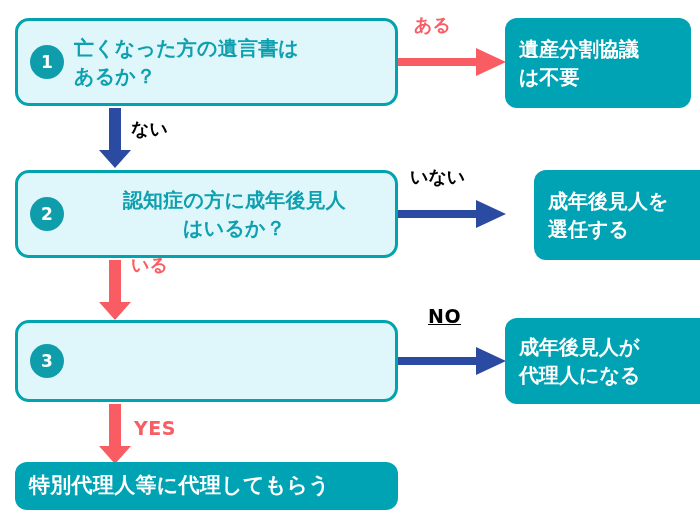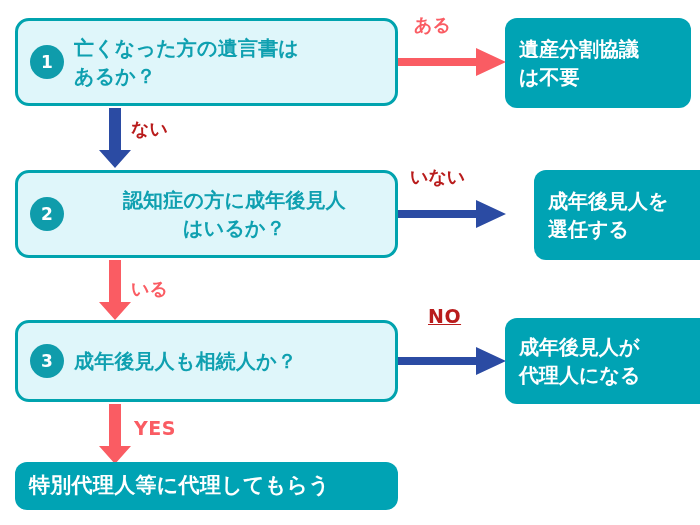--- a/index.html
+++ b/index.html
@@ -80,21 +80,21 @@
 
   
   .elabel {
     position: absolute;
     font-size: 18px;
     font-weight: bold;
     white-space: nowrap;
     line-height: 1;
   }
   .elabel.red  { color: #fa5c63; }
-  .elabel.blue { color: #b91c1c; }
+  .elabel.blue { color: #000000; }
   .elabel.en   { font-size: 19px; letter-spacing: 0.5px; }
 </style>
 </head>
 <body>
 
 <div id="canvas">
 
   <div class="qbox" style="left:15px; top:18px; width:383px; height:88px;">
     <div class="qbadge">1</div>
     <div class="qtext" style="white-space:pre-line;">亡くなった方の遺言書は
@@ -140,25 +140,24 @@
     <span style="white-space:pre-line;">成年後見人を
 選任する</span>
   </div>
 
   <div class="arrow" style="left:98px; top:260px;">
     <svg width="34" height="62" viewBox="0 0 34 62" aria-hidden="true">
       <path d="M11 0 H23 V42 H33 L17 60 L1 42 H11 Z" fill="#fa5c63"></path>
     </svg>
   </div>
 
-  <div class="elabel red" style="left:131px; top:280px;text-align:center;">いる</div>
+  <div class="elabel red" style="left:131px; top:256px;text-align:center;">いる</div>
 
   <div class="qbox" style="left:15px; top:320px; width:383px; height:82px;">
     <div class="qbadge">3</div>
-    <div class="qtext" style="white-space:pre-line;">成年後見人も相続人か？</div>
   </div>
 
   <div class="arrow" style="left:398px; top:345px;">
     <svg width="110" height="32" viewBox="0 0 110 32" aria-hidden="true">
       <path d="M0 12 H78 V2 L108 16 L78 30 V20 H0 Z" fill="#2b4ba3"></path>
     </svg>
   </div>
 
   <div class="elabel blue en" style="left:428px; top:307px;text-decoration:underline;">NO</div>
 

